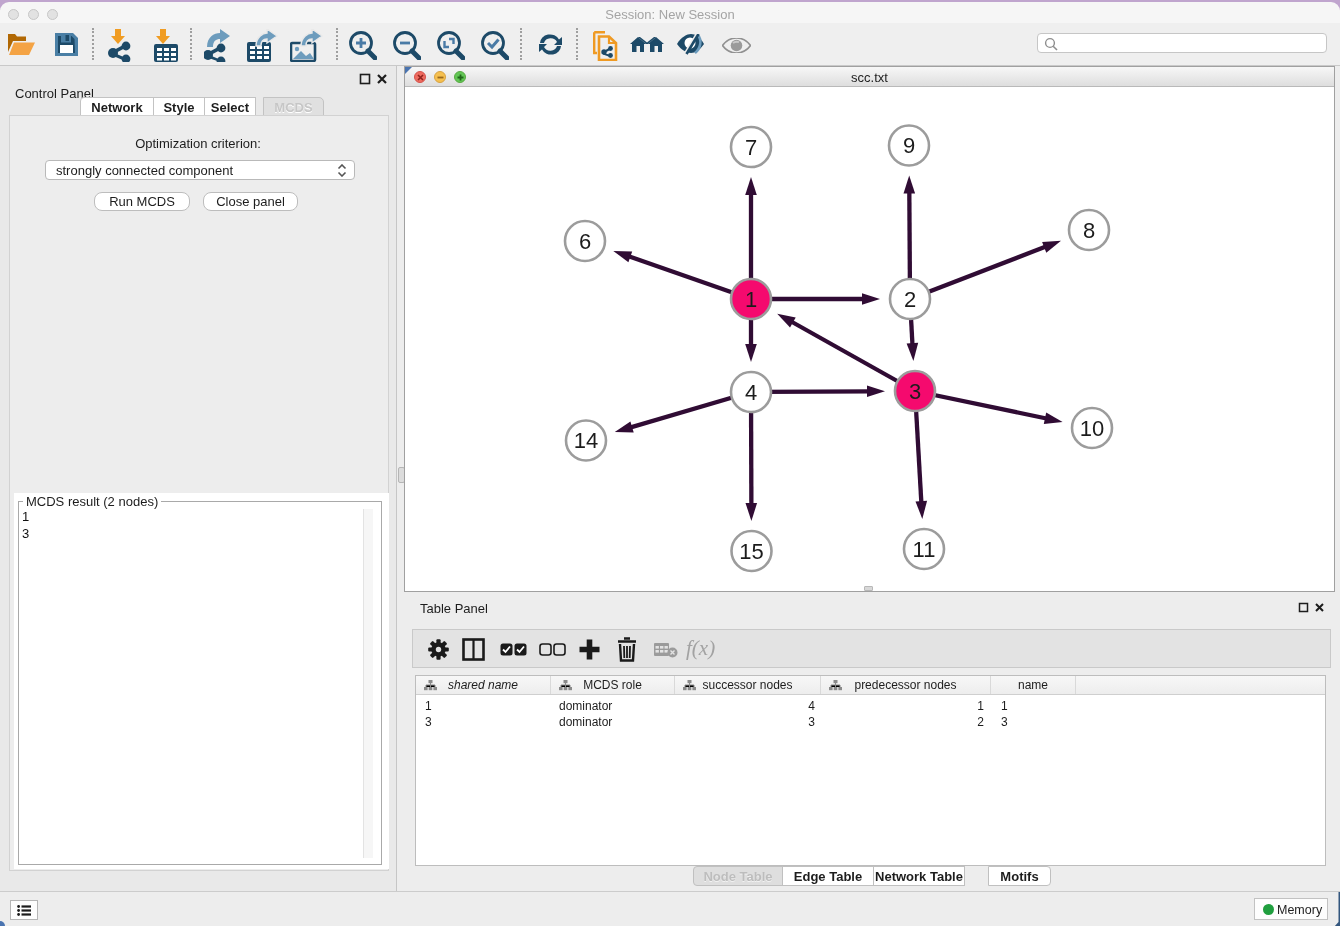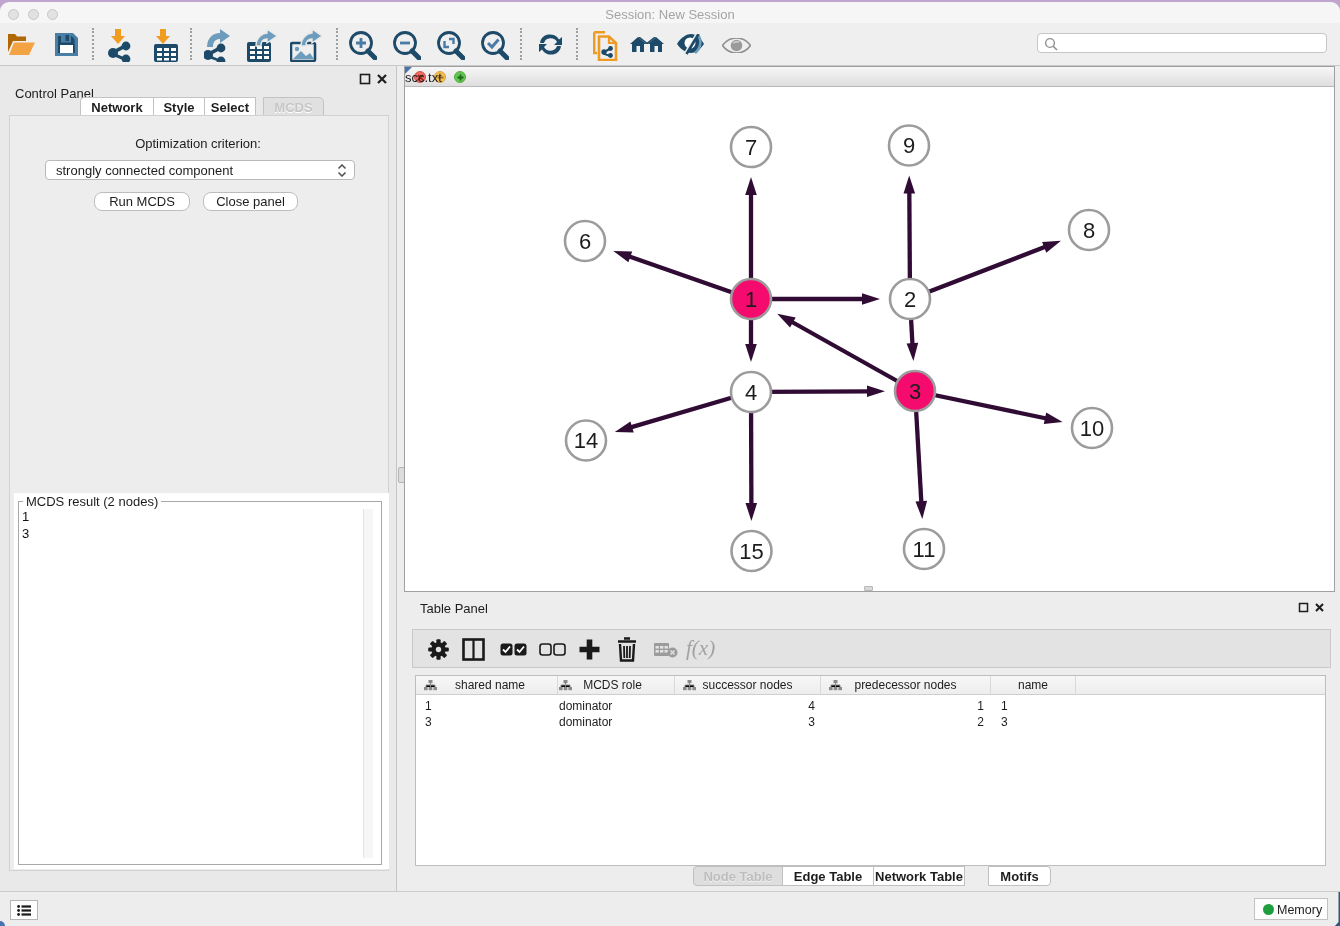--- a/index.html
+++ b/index.html
@@ -269,21 +269,21 @@
         <path d="M1 1 L6 6 M6 1 L1 6" stroke="#8f221c" stroke-width="1.6"></path>
       </svg>
   <div class="mac" style="left:29px;background:#f6c04f;border:1px solid #d6a243;"></div>
   <svg style="position:absolute;left:31.5px;top:9px;" width="7" height="3" viewBox="0 0 7 3">
         <path d="M0.5 1.5 L6.5 1.5" stroke="#99681d" stroke-width="1.8"></path>
       </svg>
   <div class="mac" style="left:49px;background:#62c655;border:1px solid #58a942;"></div>
   <svg style="position:absolute;left:51.5px;top:6.5px;" width="7" height="7" viewBox="0 0 7 7">
         <path d="M3.5 0.5 L3.5 6.5 M0.5 3.5 L6.5 3.5" stroke="#20671a" stroke-width="1.8"></path>
       </svg>
-  <div style="position:absolute;left:0;top:3px;width:100%;font-size:13px;color:#222;">scc.txt</div>
+  <div style="position:absolute;left:0;top:3px;width:100%;text-align:center;font-size:13px;color:#222;">scc.txt</div>
  </div>
  <svg style="position:absolute;left:0;top:20px;" width="929" height="504" viewBox="0 0 929 504" font-family="Liberation Sans,sans-serif">
  <g stroke="#300c34" stroke-width="4.3" fill="#300c34">
  <line x1="346.0" y1="212.0" x2="346.0" y2="104.0"></line>
         <polygon stroke="none" points="346.0,90.0 351.8,108.0 340.2,108.0"></polygon>
  <line x1="346.0" y1="212.0" x2="221.5" y2="168.5"></line>
         <polygon stroke="none" points="208.3,163.9 227.2,164.4 223.4,175.3"></polygon>
  <line x1="346.0" y1="212.0" x2="461.0" y2="212.0"></line>
         <polygon stroke="none" points="475.0,212.0 457.0,217.8 457.0,206.2"></polygon>
  <line x1="346.0" y1="212.0" x2="346.0" y2="261.0"></line>
@@ -402,21 +402,21 @@
           <rect x="10.5" y="7" width="3.4" height="2.6"></rect>
    </g>
    <circle cx="18.5" cy="9.5" r="5" fill="#9b9b9b"></circle>
    <path d="M16.5 7.5 L20.5 11.5 M20.5 7.5 L16.5 11.5" stroke="#e3e3e3" stroke-width="1.4"></path>
   </svg>
 
   <div class="abs" style="left:273px;top:6px;font-family:'Liberation Serif',serif;font-style:italic;font-size:21px;color:#a2a2a2;text-align:right;">f(x)</div>
  </div>
  <div class="tbl">
   <div class="thead">
-   <div class="thcell" style="left:7px;width:135px;">shared name</div>
+   <div class="thcell" style="left:0;width:135px;font-style:italic;">shared name</div>
    <div class="thcell" style="left:135px;width:124px;">MCDS role</div>
    <div class="thcell" style="left:259px;width:146px;">successor nodes</div>
    <div class="thcell" style="left:405px;width:170px;">predecessor nodes</div>
    <div class="thcell" style="left:575px;width:85px;">name</div>
    <svg class="abs" style="left:8px;top:4px;" width="13" height="11" viewBox="0 0 13 11">
           <g fill="#8a8a8a">
             <rect x="4.5" y="0" width="4" height="3.2"></rect>
             <rect x="0" y="7" width="3.6" height="3.2"></rect>
             <rect x="4.7" y="7" width="3.6" height="3.2"></rect>
             <rect x="9.4" y="7" width="3.6" height="3.2"></rect>

